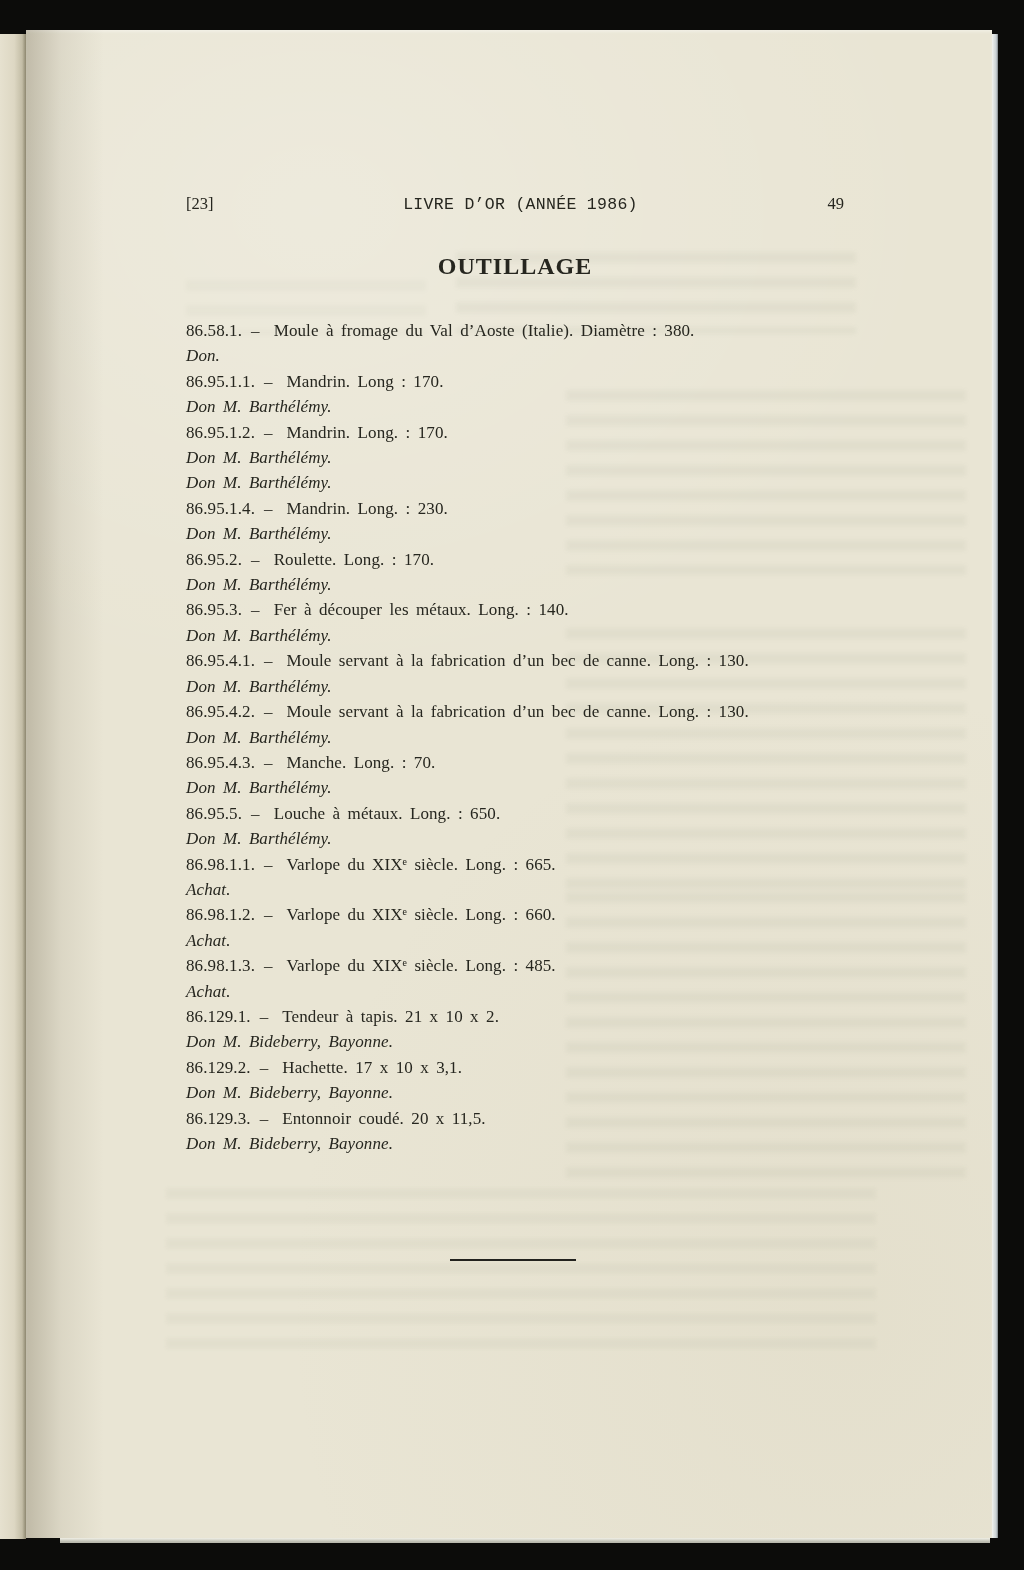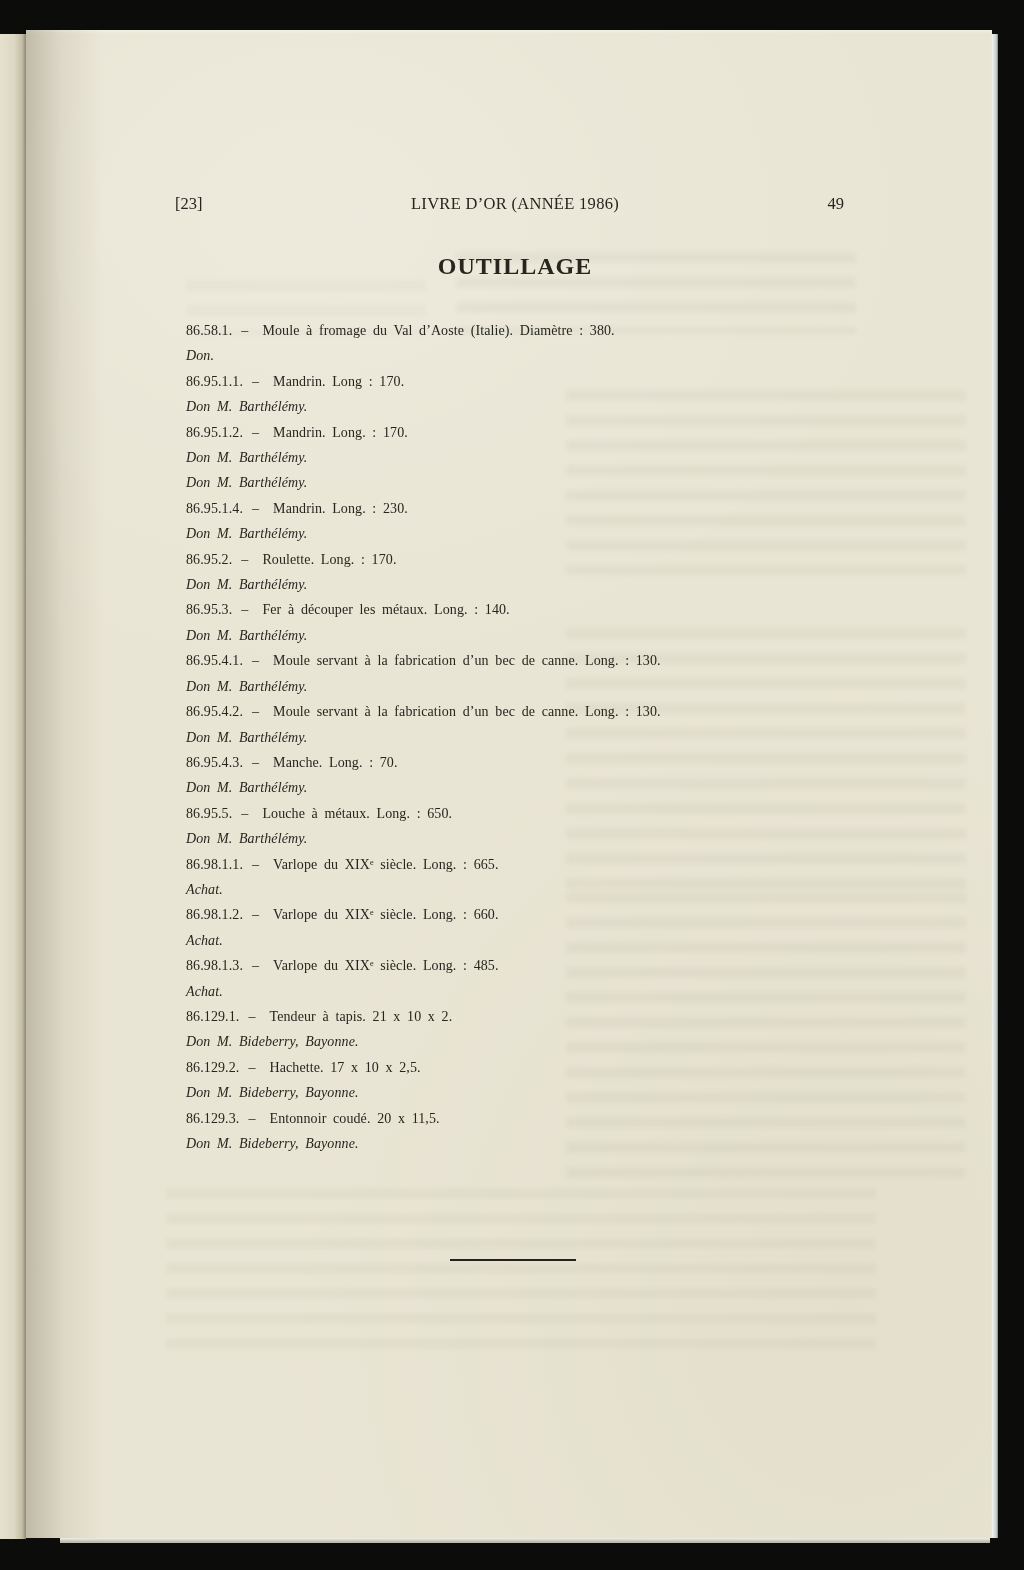--- a/index.html
+++ b/index.html
@@ -33,30 +33,30 @@
       rgba(118,128,104,0.12) 0 11px, transparent 11px 25px);}
   .b1{left:430px;top:222px;width:400px;height:82px;}
   .b2{left:540px;top:360px;width:400px;height:185px;}
   .b3{left:540px;top:598px;width:400px;height:262px;}
   .b4{left:540px;top:862px;width:400px;height:300px;}
   .b5{left:140px;top:1158px;width:710px;height:165px;opacity:.45;}
   .b6{left:160px;top:250px;width:240px;height:55px;opacity:.35;}
 
   .content{position:absolute;inset:0;color:#26261f;}
 
-  .running-header{position:absolute;left:149px;right:148px;top:164px;
+  .running-header{position:absolute;left:160px;right:148px;top:164px;
     display:flex;justify-content:space-between;align-items:baseline;
     font-size:16.5px;line-height:20px;}
-  .running-header .mid{letter-spacing:.3px;}
+  .running-header .mid{letter-spacing:.3px;font-family:Liberation Mono, monospace;}
 
   .section-title{position:absolute;left:160px;right:148px;top:223px;margin:0;
     text-align:center;font-size:24px;font-weight:bold;letter-spacing:1px;}
 
   .entries{position:absolute;left:160px;top:288px;width:672px;
-    font-size:14px;line-height:25.4px;word-spacing:3px;letter-spacing:.1px;}
+    font-size:17px;line-height:25.4px;word-spacing:3px;letter-spacing:.1px;}
   .entry p{margin:0;}
   .entry .dash{margin:0 14px 0 9px;}
   .entry .credit{font-style:italic;}
 
   .divider{position:absolute;left:424px;top:1229px;width:126px;height:2px;background:#22221e;}
 </style>
 </head>
 <body>
 
 <div class="scene">
@@ -152,21 +152,21 @@
           <p><span>86.98.1.3.</span><span class="dash">–</span><span>Varlope du XIXᵉ siècle. Long. : 485.</span></p>
           <p class="credit">Achat.</p>
         </div>
 
         <div class="entry">
           <p><span>86.129.1.</span><span class="dash">–</span><span>Tendeur à tapis. 21 x 10 x 2.</span></p>
           <p class="credit">Don M. Bideberry, Bayonne.</p>
         </div>
 
         <div class="entry">
-          <p><span>86.129.2.</span><span class="dash">–</span><span>Hachette. 17 x 10 x 2,5.</span></p>
+          <p><span>86.129.2.</span><span class="dash">–</span><span>Hachette. 17 x 10 x 3,1.</span></p>
           <p class="credit">Don M. Bideberry, Bayonne.</p>
         </div>
 
         <div class="entry">
           <p><span>86.129.3.</span><span class="dash">–</span><span>Entonnoir coudé. 20 x 11,5.</span></p>
           <p class="credit">Don M. Bideberry, Bayonne.</p>
         </div>
 
       </div>
 

